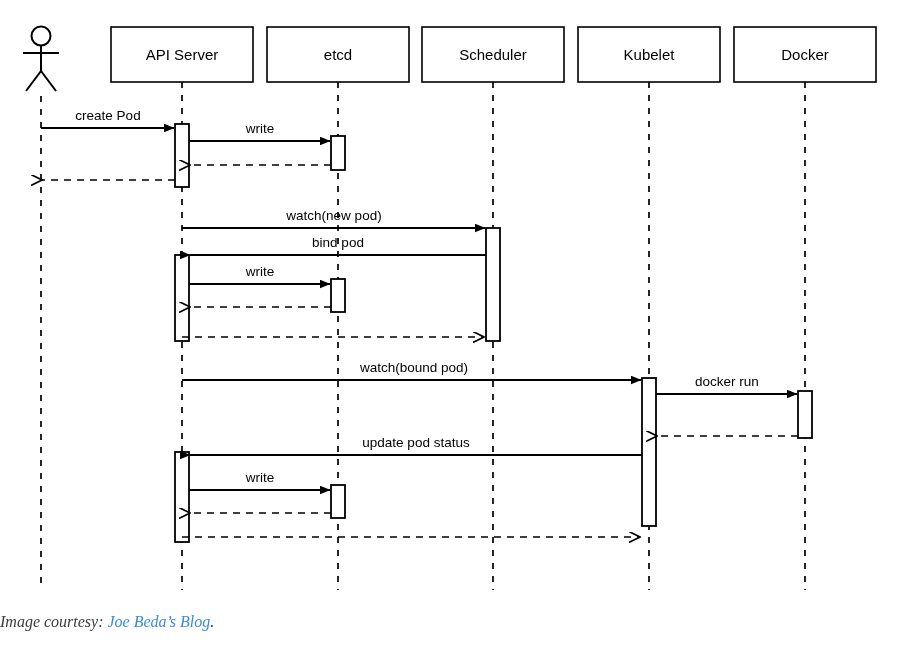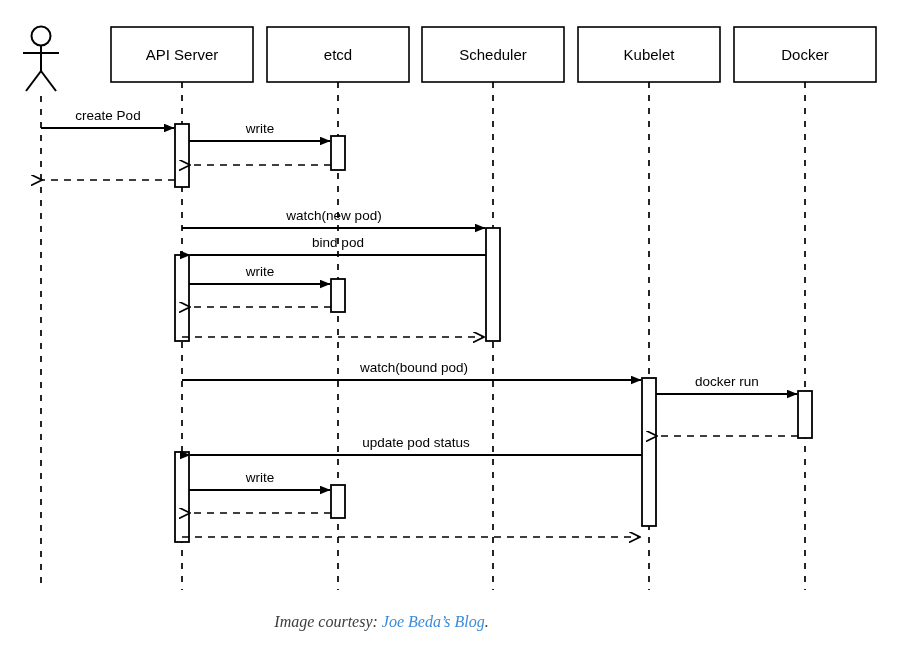--- a/index.html
+++ b/index.html
@@ -32,21 +32,20 @@
   .msg-label {
     font-family: "Liberation Sans", sans-serif;
     font-size: 13.5px;
     fill: #000000;
   }
   .caption {
     position: absolute;
     left: 0;
     top: 613px;
     width: 763px;
-    text-align: center;
     font-family: "Liberation Serif", serif;
     font-style: italic;
     font-size: 16px;
     color: #3c3c3c;
   }
   .caption a {
     color: #3b8bdb;
     text-decoration: none;
   }
 </style>

